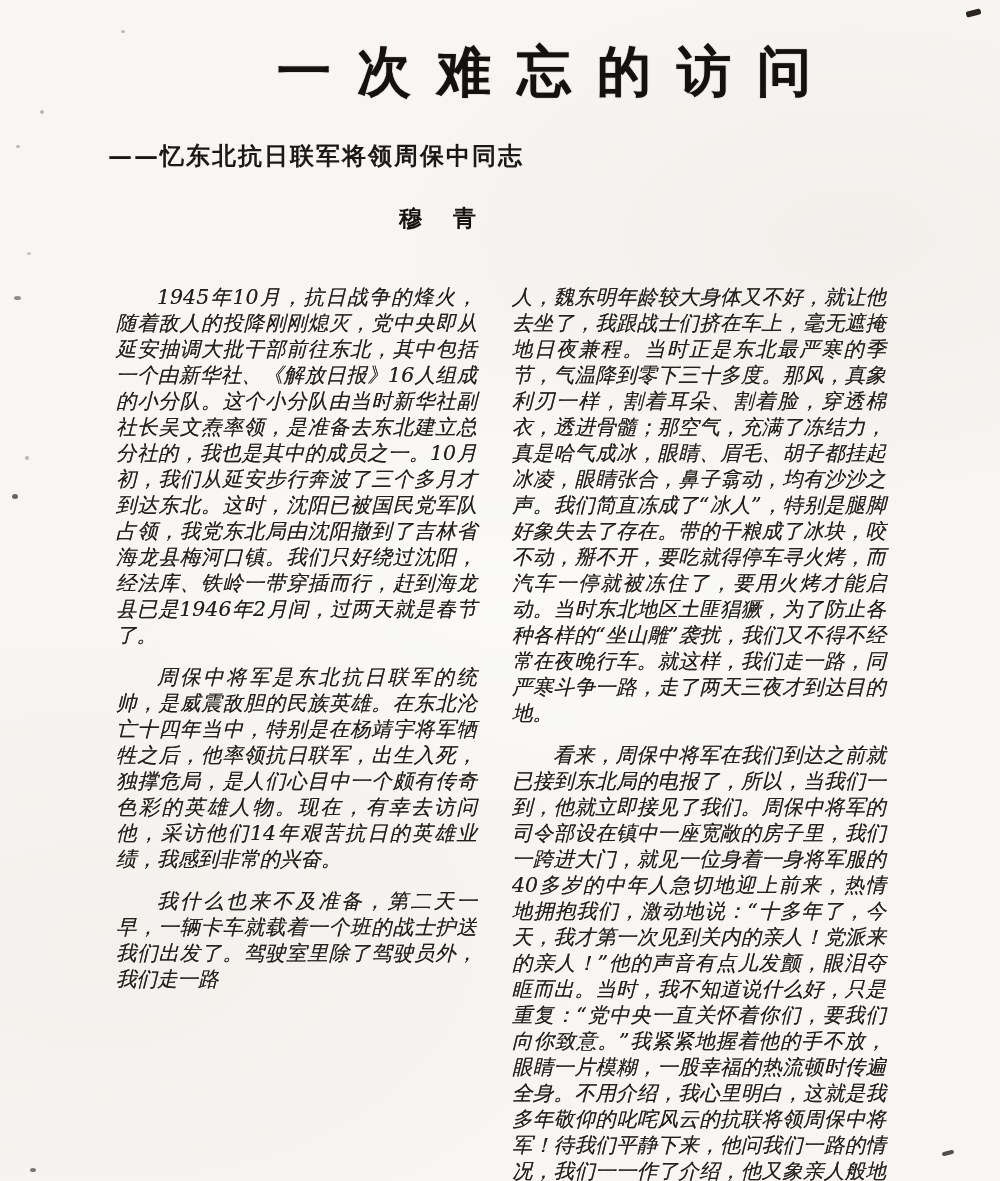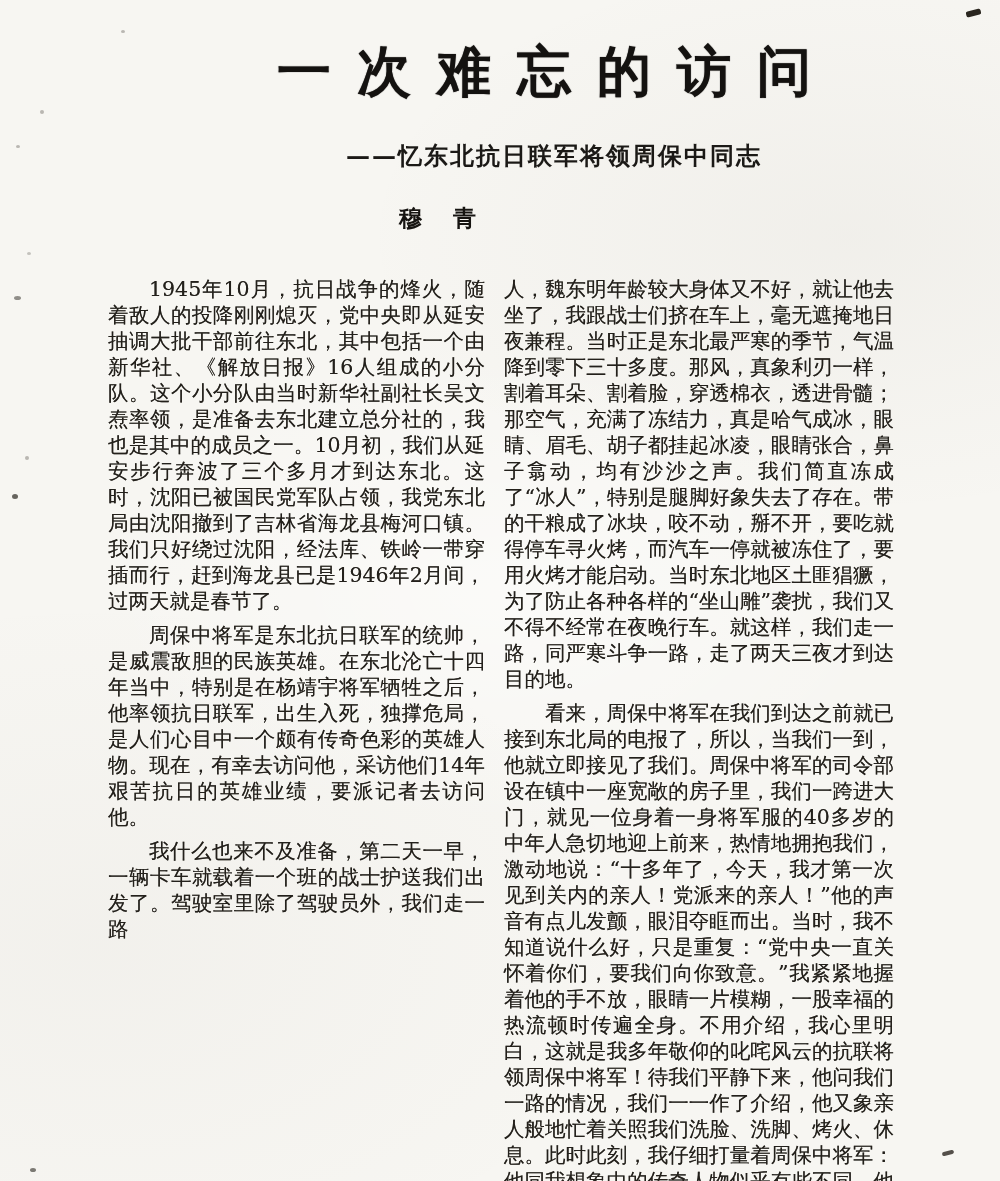--- a/index.html
+++ b/index.html
@@ -28,21 +28,20 @@
     font-size: 54px; font-weight: bold;
     letter-spacing: 26px;
     color: #141210;
     text-shadow: 0 0 1px rgba(20,18,16,0.8);
     white-space: nowrap;
     margin-left: 12px;
   }
   .subtitle {
     position: absolute; top: 140px; left: 0; width: 1000px;
     padding-left: 108px; box-sizing: border-box;
-    text-align: center;
     font-size: 24px; font-weight: bold;
     letter-spacing: 2px;
     color: #1b1916;
     white-space: nowrap;
   }
   .author {
     position: absolute; top: 203px; left: 0; width: 833px;
     padding-left: 46px; box-sizing: border-box;
     text-align: center;
     font-size: 23px; font-weight: bold;
@@ -54,21 +53,21 @@
     position: absolute; top: 268px;
     text-align: justify;
     text-justify: inter-character;
     font-size: 20.5px;
     line-height: 26px;
     color: #23201b;
     text-shadow: 0 0 0.5px rgba(35,32,27,0.65);
   }
   .column-left  { left: 100px; width: 393px; }
   .column-right { left: 496px; width: 406px; }
-  .column p { margin: 8px; }
+  .column p { margin: 16px; font-style: italic; }
   .column p.indent { text-indent: 41px; }
 
   .speck {
     position: absolute;
     background: #2a261f;
     border-radius: 50%;
     pointer-events: none;
   }
   .speck.dash { border-radius: 2px; transform: rotate(-14deg); }
 </style>
@@ -76,21 +75,21 @@
 <body>
 
 <div class="paper-tone"></div>
 
 <div class="title">一次难忘的访问</div>
 <div class="subtitle">——忆东北抗日联军将领周保中同志</div>
 <div class="author">穆　青</div>
 
 <div class="column column-left">
     <p class="indent">1945年10月，抗日战争的烽火，随着敌人的投降刚刚熄灭，党中央即从延安抽调大批干部前往东北，其中包括一个由新华社、《解放日报》16人组成的小分队。这个小分队由当时新华社副社长吴文焘率领，是准备去东北建立总分社的，我也是其中的成员之一。10月初，我们从延安步行奔波了三个多月才到达东北。这时，沈阳已被国民党军队占领，我党东北局由沈阳撤到了吉林省海龙县梅河口镇。我们只好绕过沈阳，经法库、铁岭一带穿插而行，赶到海龙县已是1946年2月间，过两天就是春节了。</p>
-    <p class="indent">周保中将军是东北抗日联军的统帅，是威震敌胆的民族英雄。在东北沦亡十四年当中，特别是在杨靖宇将军牺牲之后，他率领抗日联军，出生入死，独撑危局，是人们心目中一个颇有传奇色彩的英雄人物。现在，有幸去访问他，采访他们14年艰苦抗日的英雄业绩，要派记者去访问他。</p>
+    <p class="indent">周保中将军是东北抗日联军的统帅，是威震敌胆的民族英雄。在东北沦亡十四年当中，特别是在杨靖宇将军牺牲之后，他率领抗日联军，出生入死，独撑危局，是人们心目中一个颇有传奇色彩的英雄人物。现在，有幸去访问他，采访他们14年艰苦抗日的英雄业绩，我感到非常的兴奋。</p>
     <p class="indent">我什么也来不及准备，第二天一早，一辆卡车就载着一个班的战士护送我们出发了。驾驶室里除了驾驶员外，我们走一路</p>
   </div>
 <div class="column column-right">
     <p class="">人，魏东明年龄较大身体又不好，就让他去坐了，我跟战士们挤在车上，毫无遮掩地日夜兼程。当时正是东北最严寒的季节，气温降到零下三十多度。那风，真象利刃一样，割着耳朵、割着脸，穿透棉衣，透进骨髓；那空气，充满了冻结力，真是哈气成冰，眼睛、眉毛、胡子都挂起冰凌，眼睛张合，鼻子翕动，均有沙沙之声。我们简直冻成了“冰人”，特别是腿脚好象失去了存在。带的干粮成了冰块，咬不动，掰不开，要吃就得停车寻火烤，而汽车一停就被冻住了，要用火烤才能启动。当时东北地区土匪猖獗，为了防止各种各样的“坐山雕”袭扰，我们又不得不经常在夜晚行车。就这样，我们走一路，同严寒斗争一路，走了两天三夜才到达目的地。</p>
     <p class="indent">看来，周保中将军在我们到达之前就已接到东北局的电报了，所以，当我们一到，他就立即接见了我们。周保中将军的司令部设在镇中一座宽敞的房子里，我们一跨进大门，就见一位身着一身将军服的40多岁的中年人急切地迎上前来，热情地拥抱我们，激动地说：“十多年了，今天，我才第一次见到关内的亲人！党派来的亲人！”他的声音有点儿发颤，眼泪夺眶而出。当时，我不知道说什么好，只是重复：“党中央一直关怀着你们，要我们向你致意。”我紧紧地握着他的手不放，眼睛一片模糊，一股幸福的热流顿时传遍全身。不用介绍，我心里明白，这就是我多年敬仰的叱咤风云的抗联将领周保中将军！待我们平静下来，他问我们一路的情况，我们一一作了介绍，他又象亲人般地忙着关照我们洗脸、洗脚、烤火、休息。此时此刻，我仔细打量着周保中将军：他同我想象中的传奇人物似乎有些不同。他身材不</p>
   </div>
 
 <div class="speck dash" style="left:966px; top:10px; width:15px; height:6px;"></div>
 <div class="speck dash" style="left:942px; top:1151px; width:12px; height:4px; opacity:.8;"></div>
 <div class="speck" style="left:12px; top:494px; width:6px; height:5px; opacity:.7;"></div>

